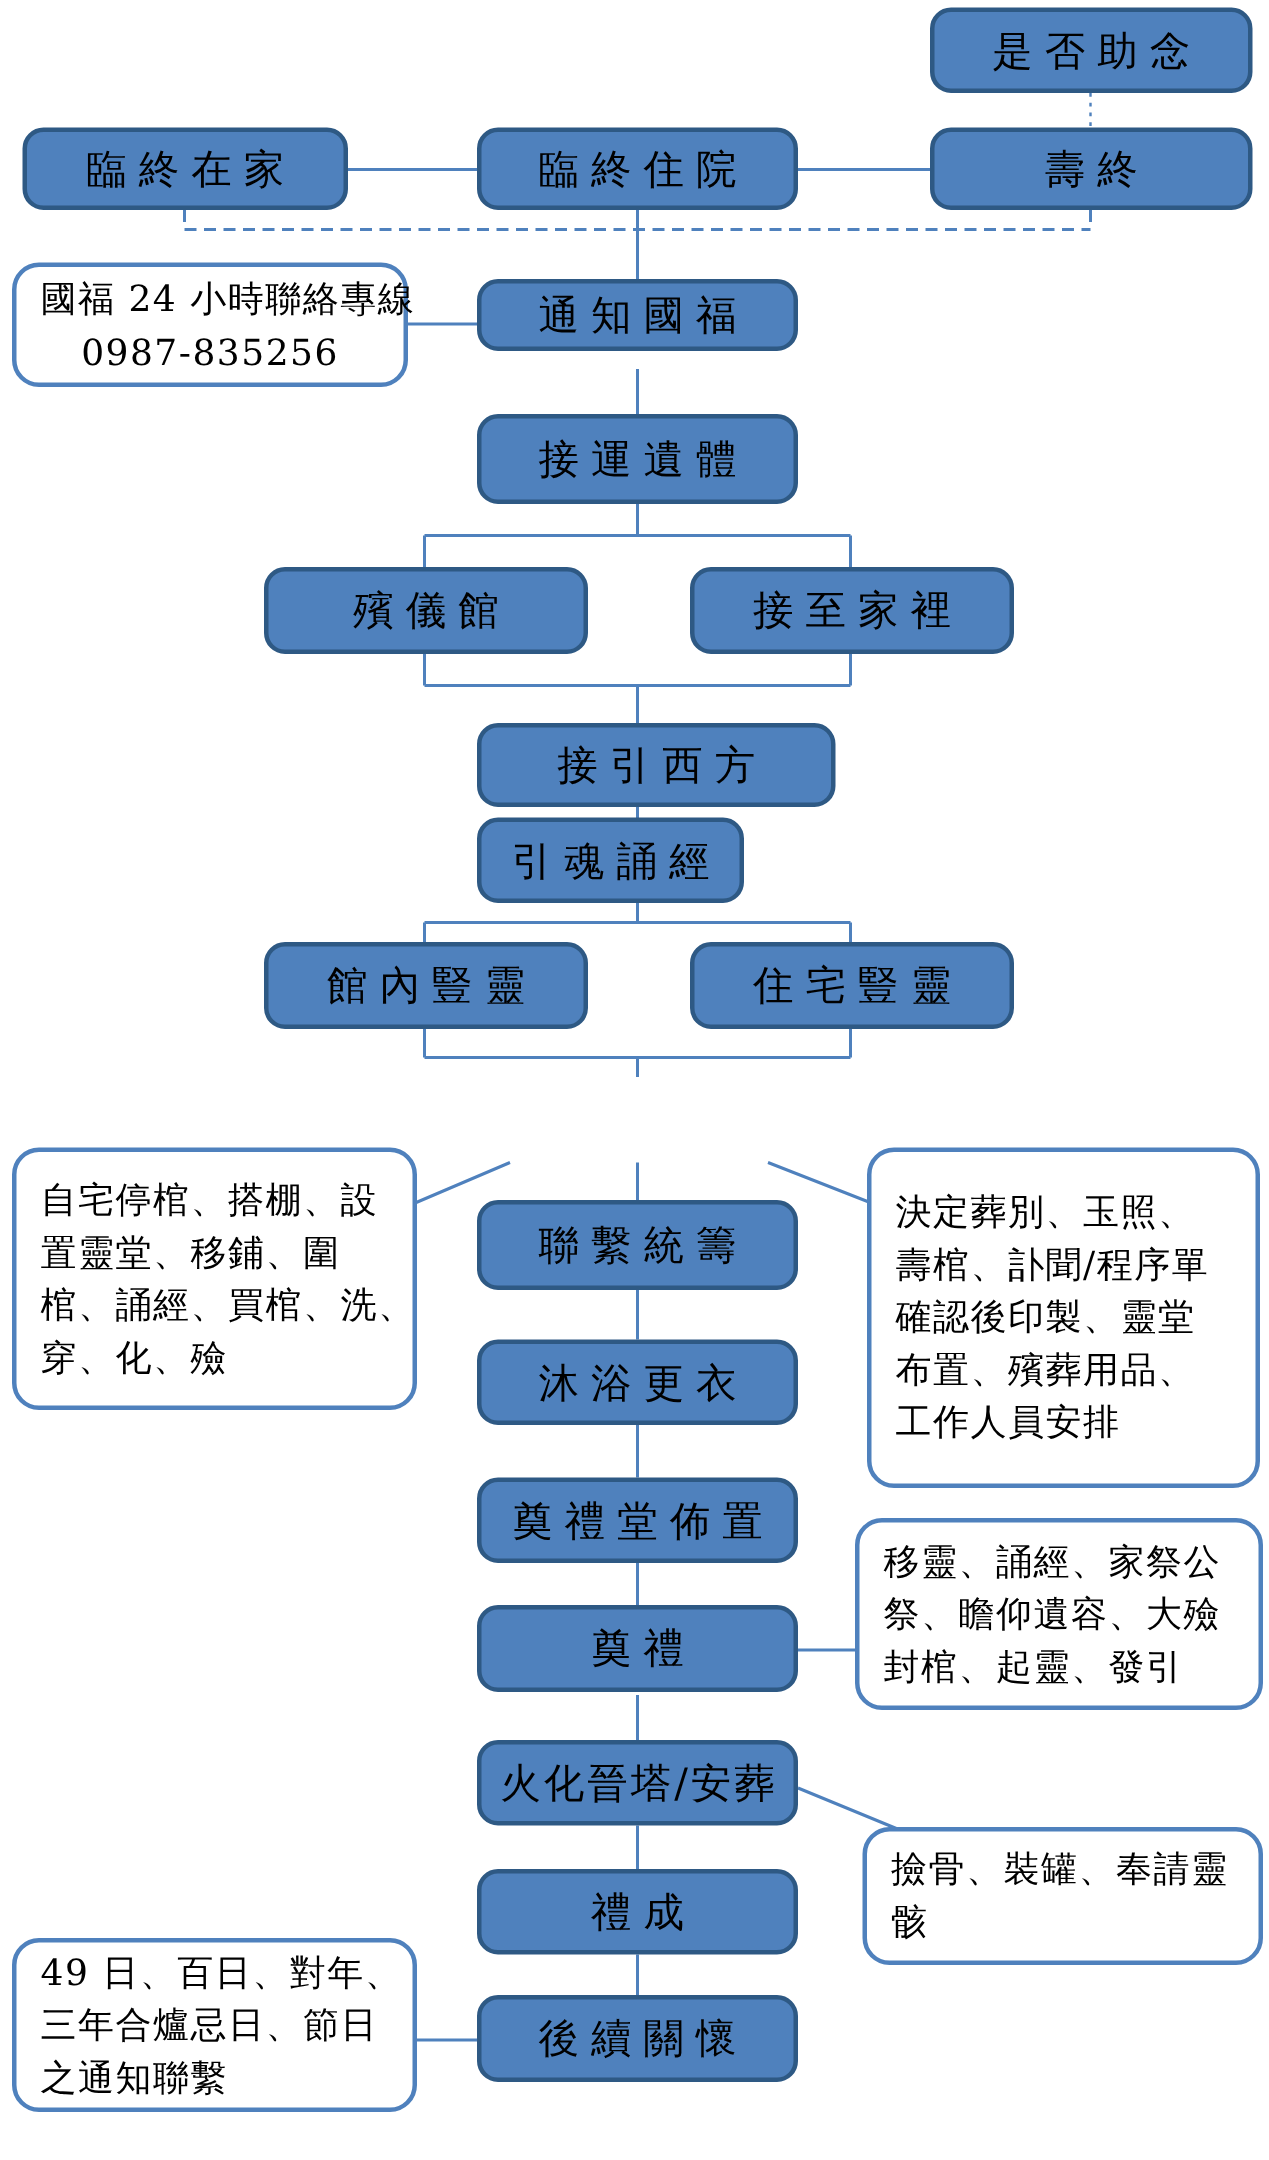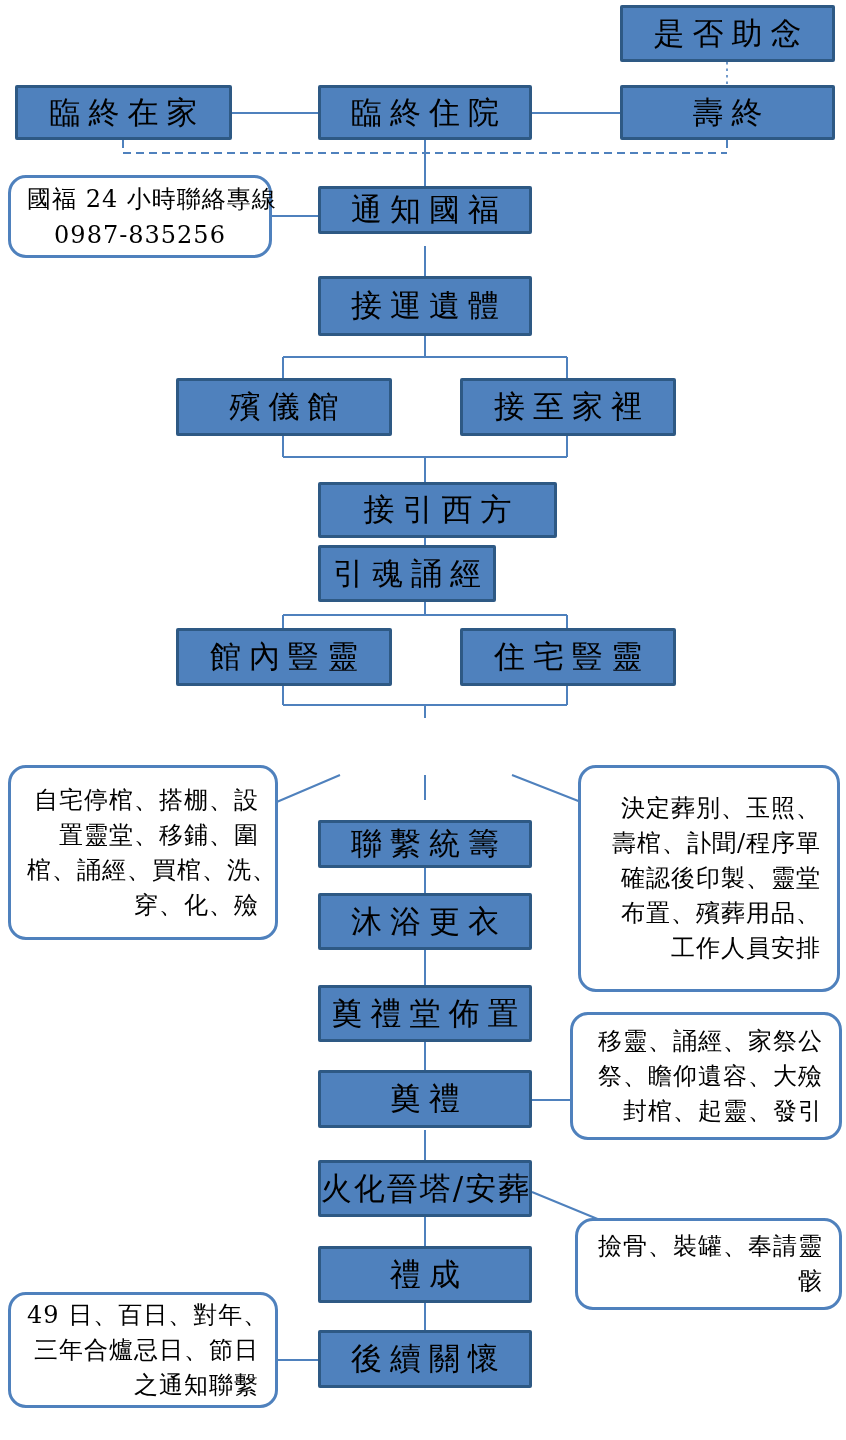--- a/index.html
+++ b/index.html
@@ -17,45 +17,44 @@
   .wires .solid  { stroke-width: 2; }
   .wires .dashed { stroke-width: 2; stroke-dasharray: 8 5; }
   .wires .dotted { stroke-width: 1.6; stroke-dasharray: 2.5 4; }
 
   .node {
     position: absolute;
     z-index: 2;
     box-sizing: border-box;
     background: var(--box-fill, #4F81BD);
     border: 3px solid var(--box-border, #2E5984);
-    border-radius: 2px;
+    border-radius: 14px;
     display: flex;
     align-items: center;
     justify-content: center;
-    font-size: 31px;
+    font-size: 27px;
     letter-spacing: 8px;
     padding-left: 8px;
     white-space: nowrap;
   }
   .node.tight { letter-spacing: 2px; padding-left: 2px; }
 
   .callout {
     position: absolute;
     z-index: 2;
     box-sizing: border-box;
     background: #ffffff;
     border: 3px solid var(--callout-border, #4F81BD);
     border-radius: 18px;
     display: flex;
     flex-direction: column;
     justify-content: center;
     padding: 8px 16px;
     font-size: 24px;
     letter-spacing: 1px;
-    text-align: right;
   }
   .callout .cl { line-height: 35px; white-space: nowrap; }
   .callout.center { text-align: center; }
   .callout.center .cl { line-height: 36px; }
 </style>
 </head>
 <body>
 
 <div class="canvas">
 
@@ -111,21 +110,21 @@
 
   <div class="node" style="left:318px;top:482px;width:239px;height:56px">接引西方</div>
 
   <div class="node" style="left:318px;top:545px;width:178px;height:57px">引魂誦經</div>
 
   <div class="node" style="left:176px;top:628px;width:216px;height:58px">館內豎靈</div>
 
   <div class="node" style="left:460px;top:628px;width:216px;height:58px">住宅豎靈</div>
 
 
-  <div class="node" style="left:318px;top:820px;width:214px;height:48px">聯繫統籌</div>
+  <div class="node" style="left:318px;top:800px;width:214px;height:60px">聯繫統籌</div>
 
   <div class="node" style="left:318px;top:893px;width:214px;height:57px">沐浴更衣</div>
 
   <div class="node" style="left:318px;top:985px;width:214px;height:57px">奠禮堂佈置</div>
 
   <div class="node" style="left:318px;top:1070px;width:214px;height:58px">奠禮</div>
 
   <div class="node" style="left:318px;top:1246px;width:214px;height:57px">禮成</div>
 
   <div class="node tight" style="left:318px;top:1160px;width:214px;height:57px">火化晉塔/安葬</div>

